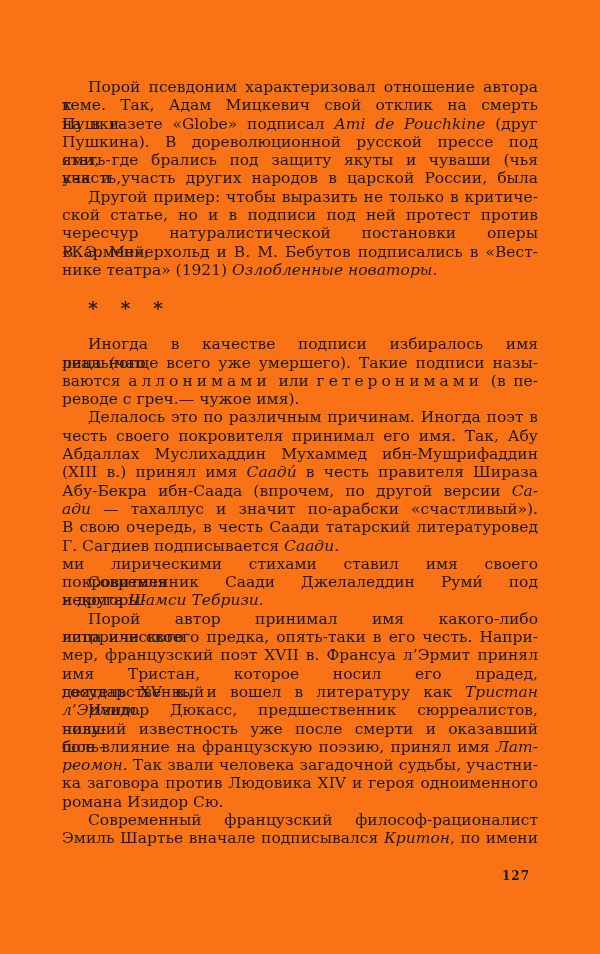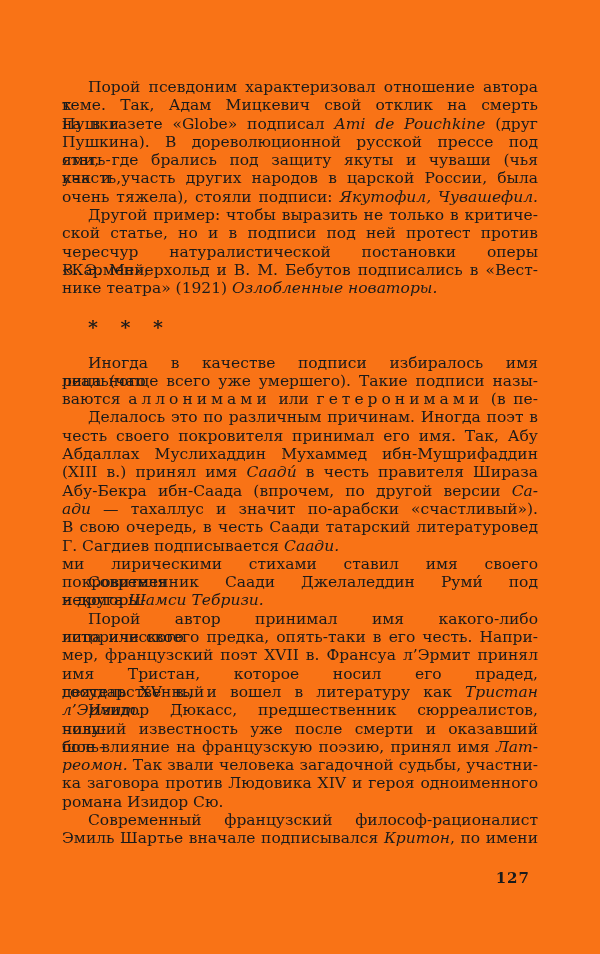--- a/index.html
+++ b/index.html
@@ -50,46 +50,46 @@
     line-height: 14px;
     font-size: 19px;
     font-weight: bold;
     word-spacing: 16px;
     text-align: left;
   }
   .page-number {
     position: absolute;
     top: 869px;
     right: 70px;
-    font-size: 15px;
+    font-size: 12px;
     font-weight: bold;
     letter-spacing: 1px;
   }
 </style>
 </head>
 <body>
 
 <div class="page">
   <main class="text-block">
       <div class="line indent"><span>Порой псевдоним характеризовал отношение автора к</span></div>
       <div class="line"><span>теме. Так, Адам Мицкевич свой отклик на смерть Пушки-</span></div>
       <div class="line"><span>на в газете «Globe» подписал </span><span class="i">Ami de Pouchkine</span><span> (друг</span></div>
       <div class="line"><span>Пушкина). В дореволюционной русской прессе под стать-</span></div>
       <div class="line"><span>ями, где брались под защиту якуты и чуваши (чья участь,</span></div>
       <div class="line"><span>как и участь других народов в царской России, была</span></div>
-      <div class="line"><span>очень тяжела), стояли подписи: </span><span class="i">Якутофил, Чувашефил.</span></div>
       <div class="line indent"><span>Другой пример: чтобы выразить не только в критиче-</span></div>
       <div class="line"><span>ской статье, но и в подписи под ней протест против</span></div>
       <div class="line"><span>чересчур натуралистической постановки оперы «Кармен»,</span></div>
       <div class="line"><span>В. Э. Мейерхольд и В. М. Бебутов подписались в «Вест-</span></div>
       <div class="line last"><span>нике театра» (1921) </span><span class="i">Озлобленные новаторы.</span></div>
       <div class="divider">* * *</div>
       <div class="line indent"><span>Иногда в качестве подписи избиралось имя реального</span></div>
       <div class="line"><span>лица (чаще всего уже умершего). Такие подписи назы-</span></div>
       <div class="line"><span>ваются </span><span class="sp">аллонимами</span><span> или </span><span class="sp">гетеронимами</span><span> (в пе-</span></div>
+      <div class="line last"><span>реводе с греч.— чужое имя).</span></div>
       <div class="line indent"><span>Делалось это по различным причинам. Иногда поэт в</span></div>
       <div class="line"><span>честь своего покровителя принимал его имя. Так, Абу</span></div>
       <div class="line"><span>Абдаллах Муслихаддин Мухаммед ибн-Мушрифаддин</span></div>
       <div class="line"><span>(XIII в.) принял имя </span><span class="i">Саади́</span><span> в честь правителя Шираза</span></div>
       <div class="line"><span>Абу-Бекра ибн-Саада (впрочем, по другой версии </span><span class="i">Са-</span></div>
       <div class="line"><span class="i">ади</span><span> — тахаллус и значит по-арабски «счастливый»).</span></div>
       <div class="line"><span>В свою очередь, в честь Саади татарский литературовед</span></div>
       <div class="line last"><span>Г. Сагдиев подписывается </span><span class="i">Саади.</span></div>
       <div class="line"><span>ми лирическими стихами ставил имя своего покровителя</span></div>
       <div class="line indent"><span>Современник Саади Джелаледдин Руми́ под некоторы-</span></div>

